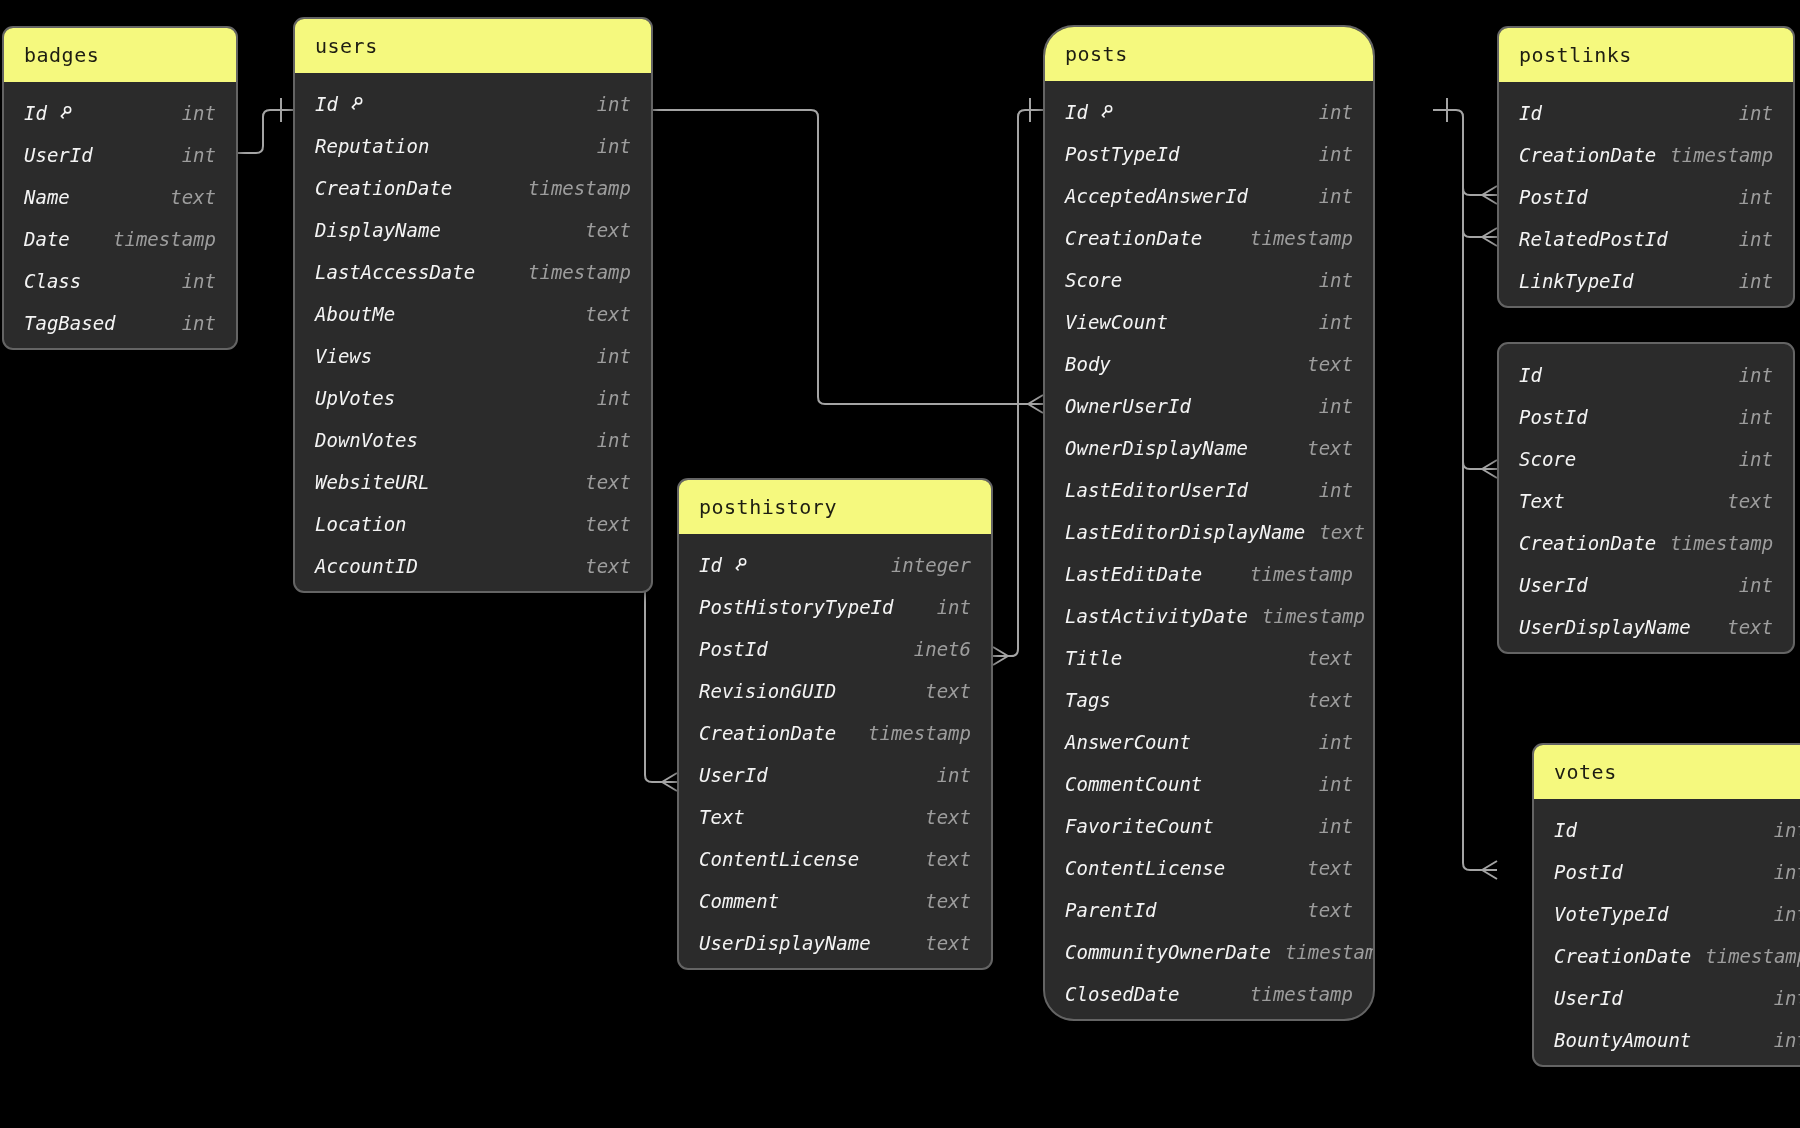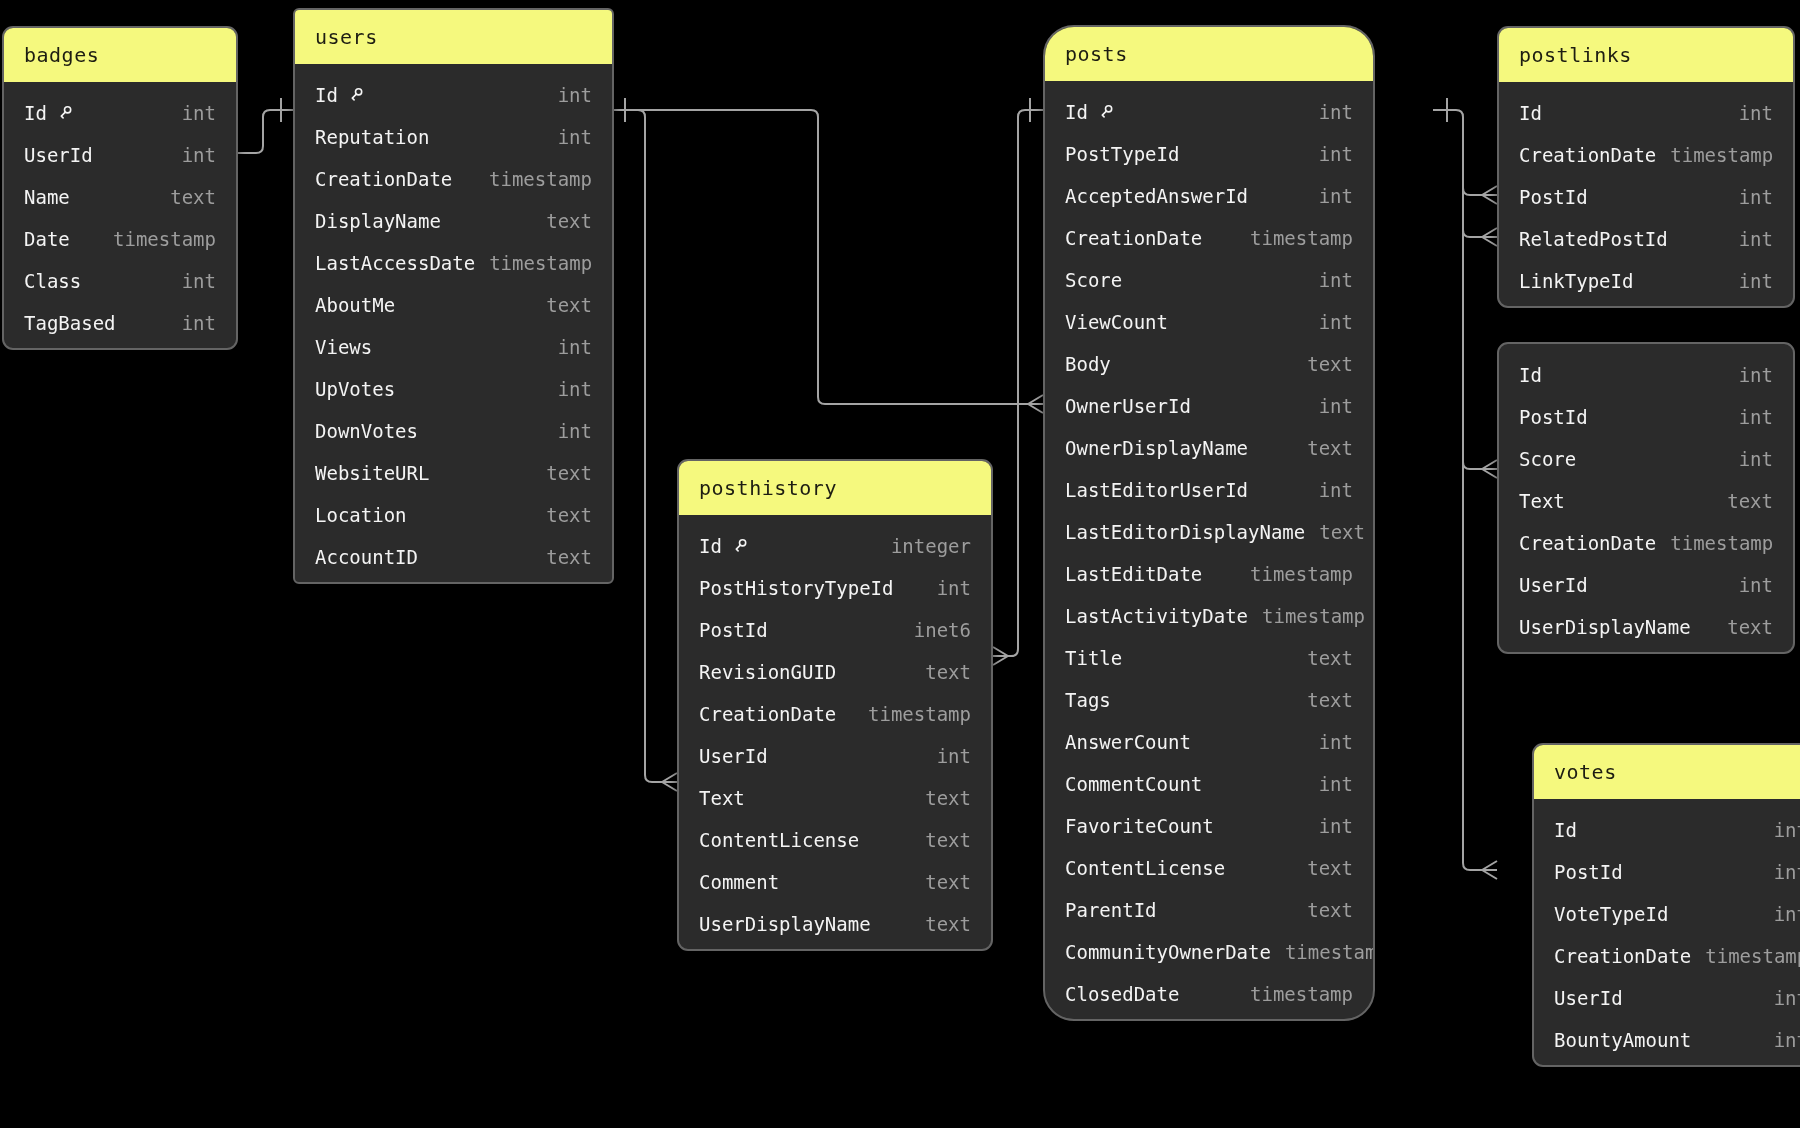--- a/index.html
+++ b/index.html
@@ -14,21 +14,21 @@
     border-radius:11px;overflow:hidden;
     box-shadow:0 2px 8px rgba(0,0,0,.6);
   }
   .table-header{
     height:54px;background:var(--header-fill);display:flex;align-items:center;
     padding:0 20px;box-sizing:border-box;
   }
   .table-title{
     font-size:20px;font-weight:normal;color:var(--header-text);letter-spacing:.5px;text-align:right;
   }
-  .table-body{padding:10px 0 4px 0;}
+  .table-body{padding:10px 0 4px 0;font-style:italic;}
   .column-row{
     height:42px;display:flex;align-items:center;justify-content:space-between;
     padding:0 20px;box-sizing:border-box;
   }
   .column-name{
     color:var(--name-text);font-size:19px;display:flex;align-items:center;gap:9px;
     white-space:nowrap;
   }
   .column-type{
     color:var(--type-text);font-size:19px;white-space:nowrap;margin-left:14px;
@@ -103,21 +103,21 @@
             <span class="column-type">int</span>
           </div>
           <div class="column-row">
             <span class="column-name">
               <span>TagBased</span>
             </span>
             <span class="column-type">int</span>
           </div>
         </div>
       </div>
-      <div class="table-card" style="left: 293px; top: 8px; width: 321px; border-radius: 6px;">
+      <div class="table-card" style="left: 293px; top: 17px; width: 360px;">
         <div class="table-header">
           <span class="table-title">users</span>
         </div>
         <div class="table-body">
           <div class="column-row">
             <span class="column-name">
               <span>Id</span>
               <span class="key-icon">
                 <svg width="18" height="18" viewBox="0 0 18 18" fill="none">
                   <circle cx="11.6" cy="5.8" r="3.1" stroke="#f4f4f4" stroke-width="1.6"></circle>
@@ -188,21 +188,21 @@
             <span class="column-type">text</span>
           </div>
           <div class="column-row">
             <span class="column-name">
               <span>AccountID</span>
             </span>
             <span class="column-type">text</span>
           </div>
         </div>
       </div>
-      <div class="table-card" style="left: 677px; top: 459px; width: 316px;">
+      <div class="table-card" style="left: 677px; top: 478px; width: 316px;">
         <div class="table-header">
           <span class="table-title">posthistory</span>
         </div>
         <div class="table-body">
           <div class="column-row">
             <span class="column-name">
               <span>Id</span>
               <span class="key-icon">
                 <svg width="18" height="18" viewBox="0 0 18 18" fill="none">
                   <circle cx="11.6" cy="5.8" r="3.1" stroke="#f4f4f4" stroke-width="1.6"></circle>

